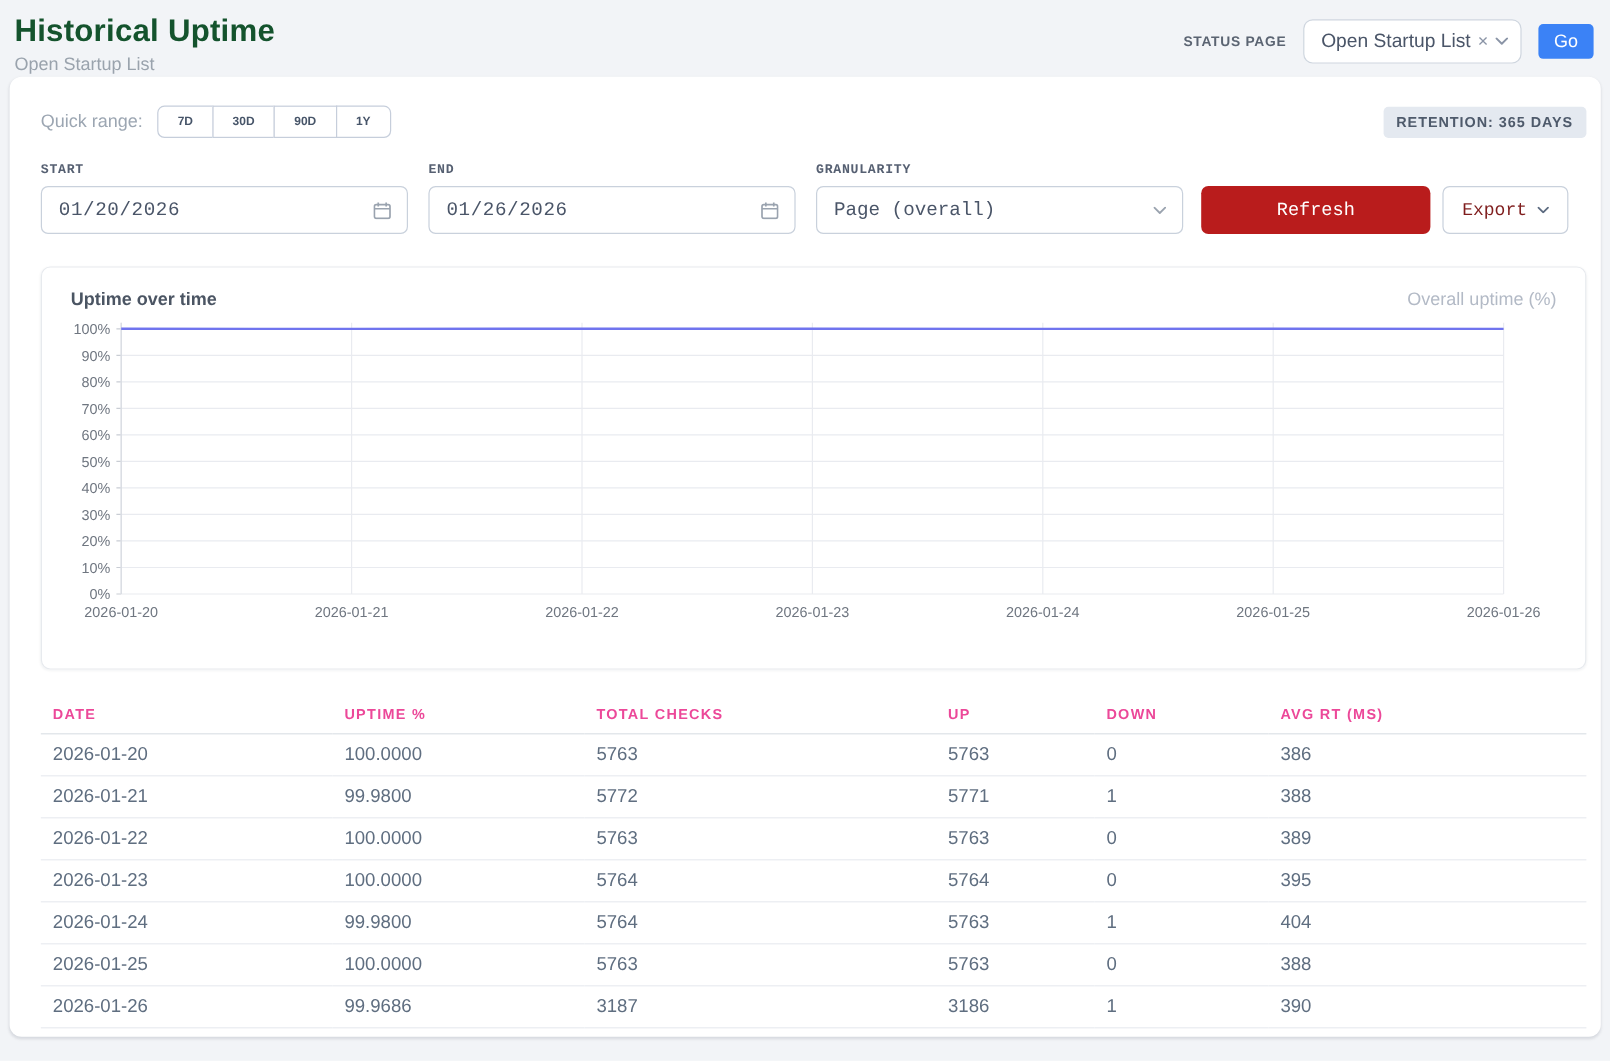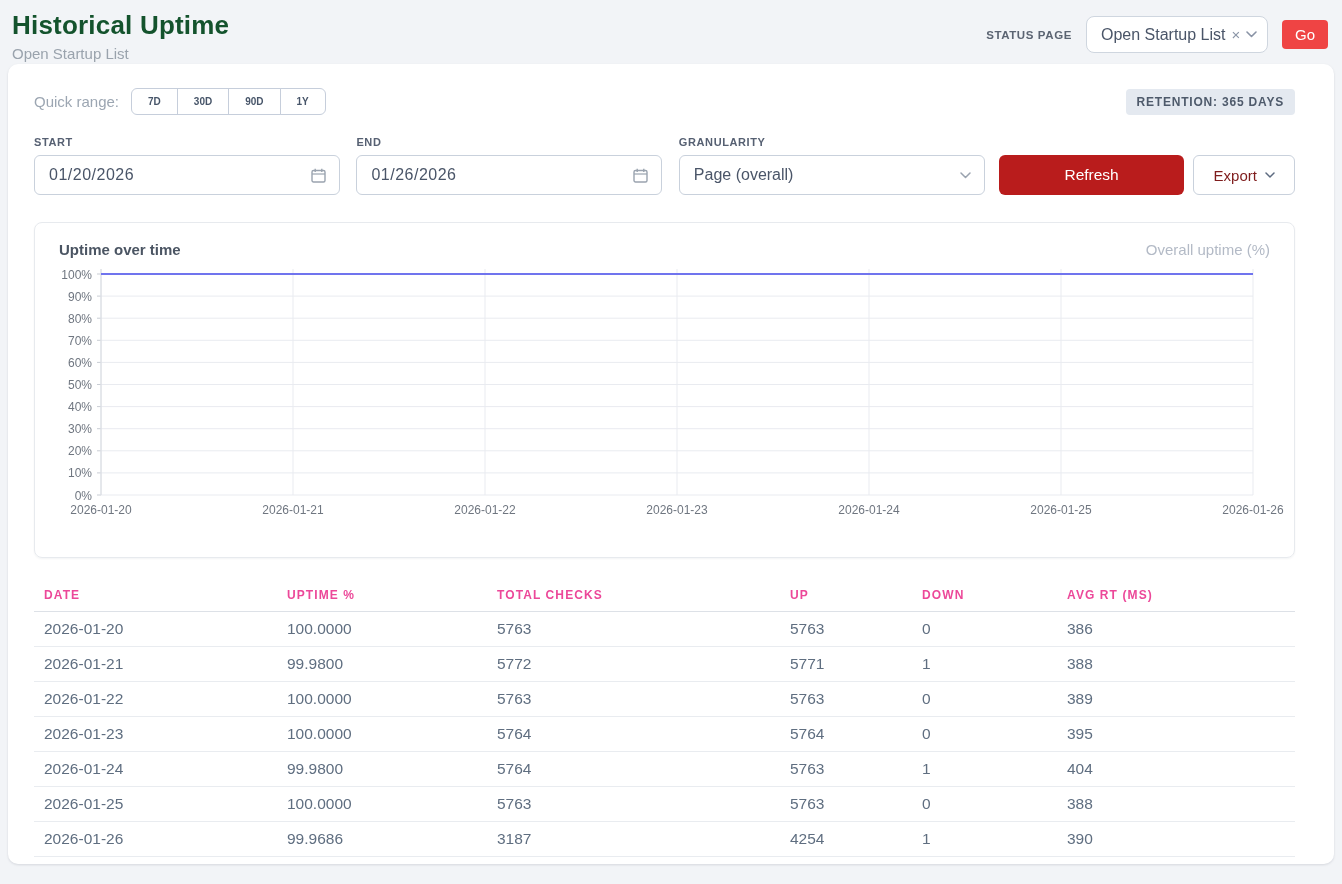--- a/index.html
+++ b/index.html
@@ -21,46 +21,46 @@
   .status-page-label { font-size:11.5px; font-weight:600; color:#5b6472; letter-spacing:.6px; }
   .status-select {
     display:flex; align-items:center; gap:6px;
     background:#fff; border:1px solid #cfd6df; border-radius:8px;
     height:37px; padding:0 12px 0 14px; width:182px; cursor:pointer;
   }
   .status-select .value { font-size:16px; color:#4a5568; white-space:nowrap; }
   .clear-x { font-size:15px; color:#8a94a6; line-height:1; cursor:pointer; }
   .chev { flex:none; }
   .go-btn {
-    background:#ef4444; color:#fff; border:none; border-radius:4px;
+    background:#3b82f6; color:#fff; border:none; border-radius:4px;
     font-size:15px; font-family:inherit; padding:6px 13px; height:29px; cursor:pointer;
   }
   
   .main-card {
     margin:0 8px; background:#fff; border-radius:10px;
     box-shadow:0 1px 3px rgba(20,30,50,.08), 0 1px 2px rgba(20,30,50,.05);
-    padding:24px 39px 22px 26px; height:800px;
+    padding:24px 12px 22px 26px; height:800px;
   }
   .row1 { display:flex; justify-content:space-between; align-items:center; }
   .quick-range { display:flex; align-items:center; gap:12px; }
   .quick-range-label { font-size:15px; color:#9ca6b2; }
   .seg-group { display:flex; }
   .seg-btn {
     background:#fff; border:1px solid #c6cedb; color:#475569;
     font-size:10px; font-weight:600; font-family:inherit;
     height:27px; padding:0 16px; margin-left:-1px; cursor:pointer;
   }
   .seg-btn:first-child { border-radius:6px 0 0 6px; margin-left:0; }
   .seg-btn:last-child { border-radius:0 6px 6px 0; }
   .retention-badge {
     background:#e4e9f0; color:#4e5a6b; font-size:12px; font-weight:600;
     letter-spacing:.8px; border-radius:4px; padding:6px 11px;
   }
   
-  .row2 { display:flex; align-items:flex-end; margin-top:21px; }
+  .row2 { display:flex; align-items:flex-end; margin-top:21px;font-family:Liberation Mono, monospace; }
   .field { display:flex; flex-direction:column; }
   .field-label { font-size:11px; font-weight:600; color:#566072; letter-spacing:.6px; margin-bottom:7px; }
   .text-box {
     display:flex; align-items:center; justify-content:space-between;
     border:1px solid #c9d1dc; border-radius:6px; background:#fff;
     height:40px; padding:0 13px 0 14px; width:306px; cursor:pointer;text-align:right;
   }
   .text-box .value { font-size:16px; color:#4a5568; letter-spacing:.5px; }
   .gap17 { width:17px; } .gap15 { width:15px; } .gap10 { width:10px; }
   .refresh-btn {
@@ -303,20 +303,20 @@
           <td>100.0000</td>
           <td>5763</td>
           <td>5763</td>
           <td>0</td>
           <td>388</td>
         </tr>
         <tr>
           <td>2026-01-26</td>
           <td>99.9686</td>
           <td>3187</td>
-          <td>4254</td>
+          <td>3186</td>
           <td>1</td>
           <td>390</td>
         </tr>
       </tbody>
   </table>
 
 </div>
 
 </body></html>

